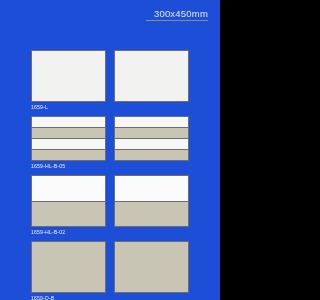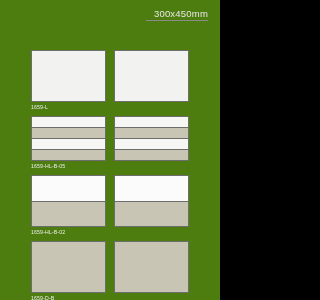--- a/index.html
+++ b/index.html
@@ -4,21 +4,21 @@
 <style>
   html, body {
     margin: 0;
     padding: 0;
     background: #000000;
   }
   #page {
     position: relative;
     width: 220px;
     height: 300px;
-    background: #4d7c0f;
+    background: #1d4ed8;
     overflow: hidden;
     font-family: "Liberation Sans", sans-serif;
   }
 
   
   .header {
     position: absolute;
     top: 8px;
     right: 12px;
     text-align: right;

